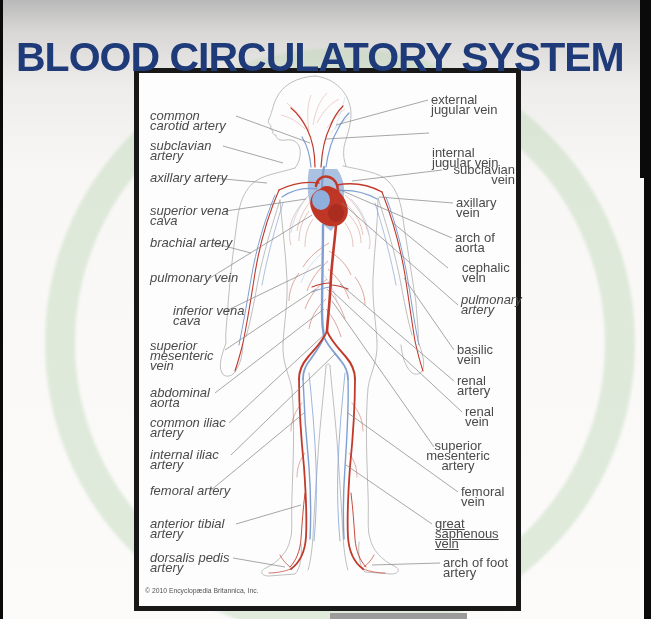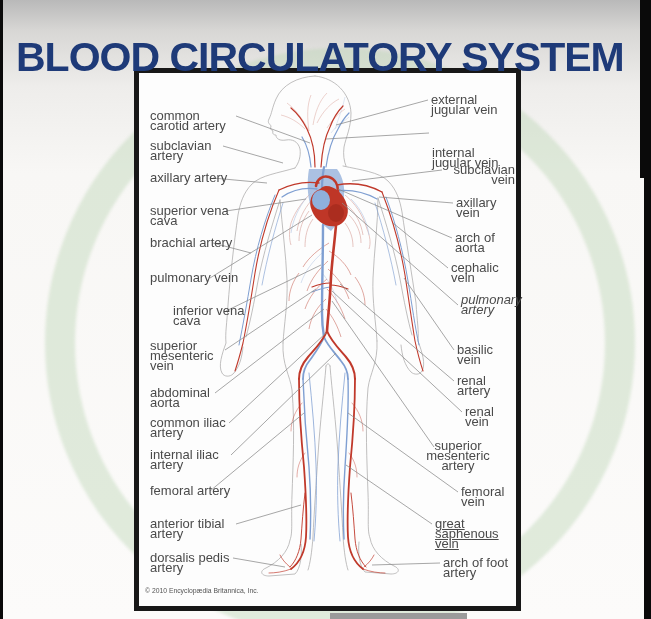--- a/index.html
+++ b/index.html
@@ -19,21 +19,21 @@
   .slide-title{
     position:absolute;left:16px;top:4px;width:620px;height:52px;line-height:52px;
     font-size:41px;font-weight:bold;letter-spacing:-1px;color:#1e3a78;z-index:3;white-space:nowrap;
   }
   .figure{
     position:absolute;left:134px;top:68px;width:387px;height:543px;box-sizing:border-box;
     background:#fdfdfd;border:5px solid #181818;z-index:2;
   }
   .body-svg{position:absolute;left:0;top:0;}
   .lbl{position:absolute;font-size:13px;line-height:10px;color:#4a4a4a;z-index:4;}
-  .ll{left:11px;width:90px;text-align:left;}
+  .ll{left:11px;width:90px;text-align:left;font-style:italic;}
   .lr{text-align:left;}
   .credit{position:absolute;left:6px;top:514px;font-size:6.8px;color:#555;z-index:4;}
   .bottom-bar{position:absolute;left:330px;top:613px;width:137px;height:6px;background:#9b9b9b;z-index:3;}
 </style>
 </head>
 <body>
 
 <div class="edge edge-left"></div>
 <div class="edge edge-right"></div>
 <div class="edge edge-right-top"></div>
@@ -179,21 +179,21 @@
   <div class="lbl ll" style="top:377px;">internal iliac artery</div>
   <div class="lbl ll" style="top:413px;">femoral artery</div>
   <div class="lbl ll" style="top:446px;">anterior tibial artery</div>
   <div class="lbl ll" style="top:480px;">dorsalis pedis artery</div>
 
   <div class="lbl lr" style="top:22px;left:292px;width:80px;">external jugular vein</div>
   <div class="lbl lr" style="top:55px;left:293px;width:80px;margin-top:20px;">internal jugular vein</div>
   <div class="lbl lr" style="top:92px;left:306px;width:70px;text-align:right;">subclavian vein</div>
   <div class="lbl lr" style="top:125px;left:317px;width:60px;">axillary vein</div>
   <div class="lbl lr" style="top:160px;left:316px;width:60px;">arch of aorta</div>
-  <div class="lbl lr" style="top:190px;left:312px;width:60px;">cephalic vein</div>
+  <div class="lbl lr" style="top:190px;left:323px;width:60px;">cephalic vein</div>
   <div class="lbl lr" style="top:222px;left:322px;width:44px;font-style:italic;">pulmonary artery</div>
   <div class="lbl lr" style="top:272px;left:318px;width:56px;">basilic vein</div>
   <div class="lbl lr" style="top:303px;left:318px;width:56px;">renal artery</div>
   <div class="lbl lr" style="top:334px;left:326px;width:50px;">renal vein</div>
   <div class="lbl lr" style="top:368px;left:280px;width:78px;text-align:center;">superior mesenteric artery</div>
   <div class="lbl lr" style="top:414px;left:322px;width:54px;">femoral vein</div>
   <div class="lbl lr" style="top:446px;left:296px;width:80px;text-decoration:underline;">great saphenous vein</div>
   <div class="lbl lr" style="top:485px;left:304px;width:74px;">arch of foot artery</div>
 
   <div class="credit">© 2010 Encyclopædia Britannica, Inc.</div>

